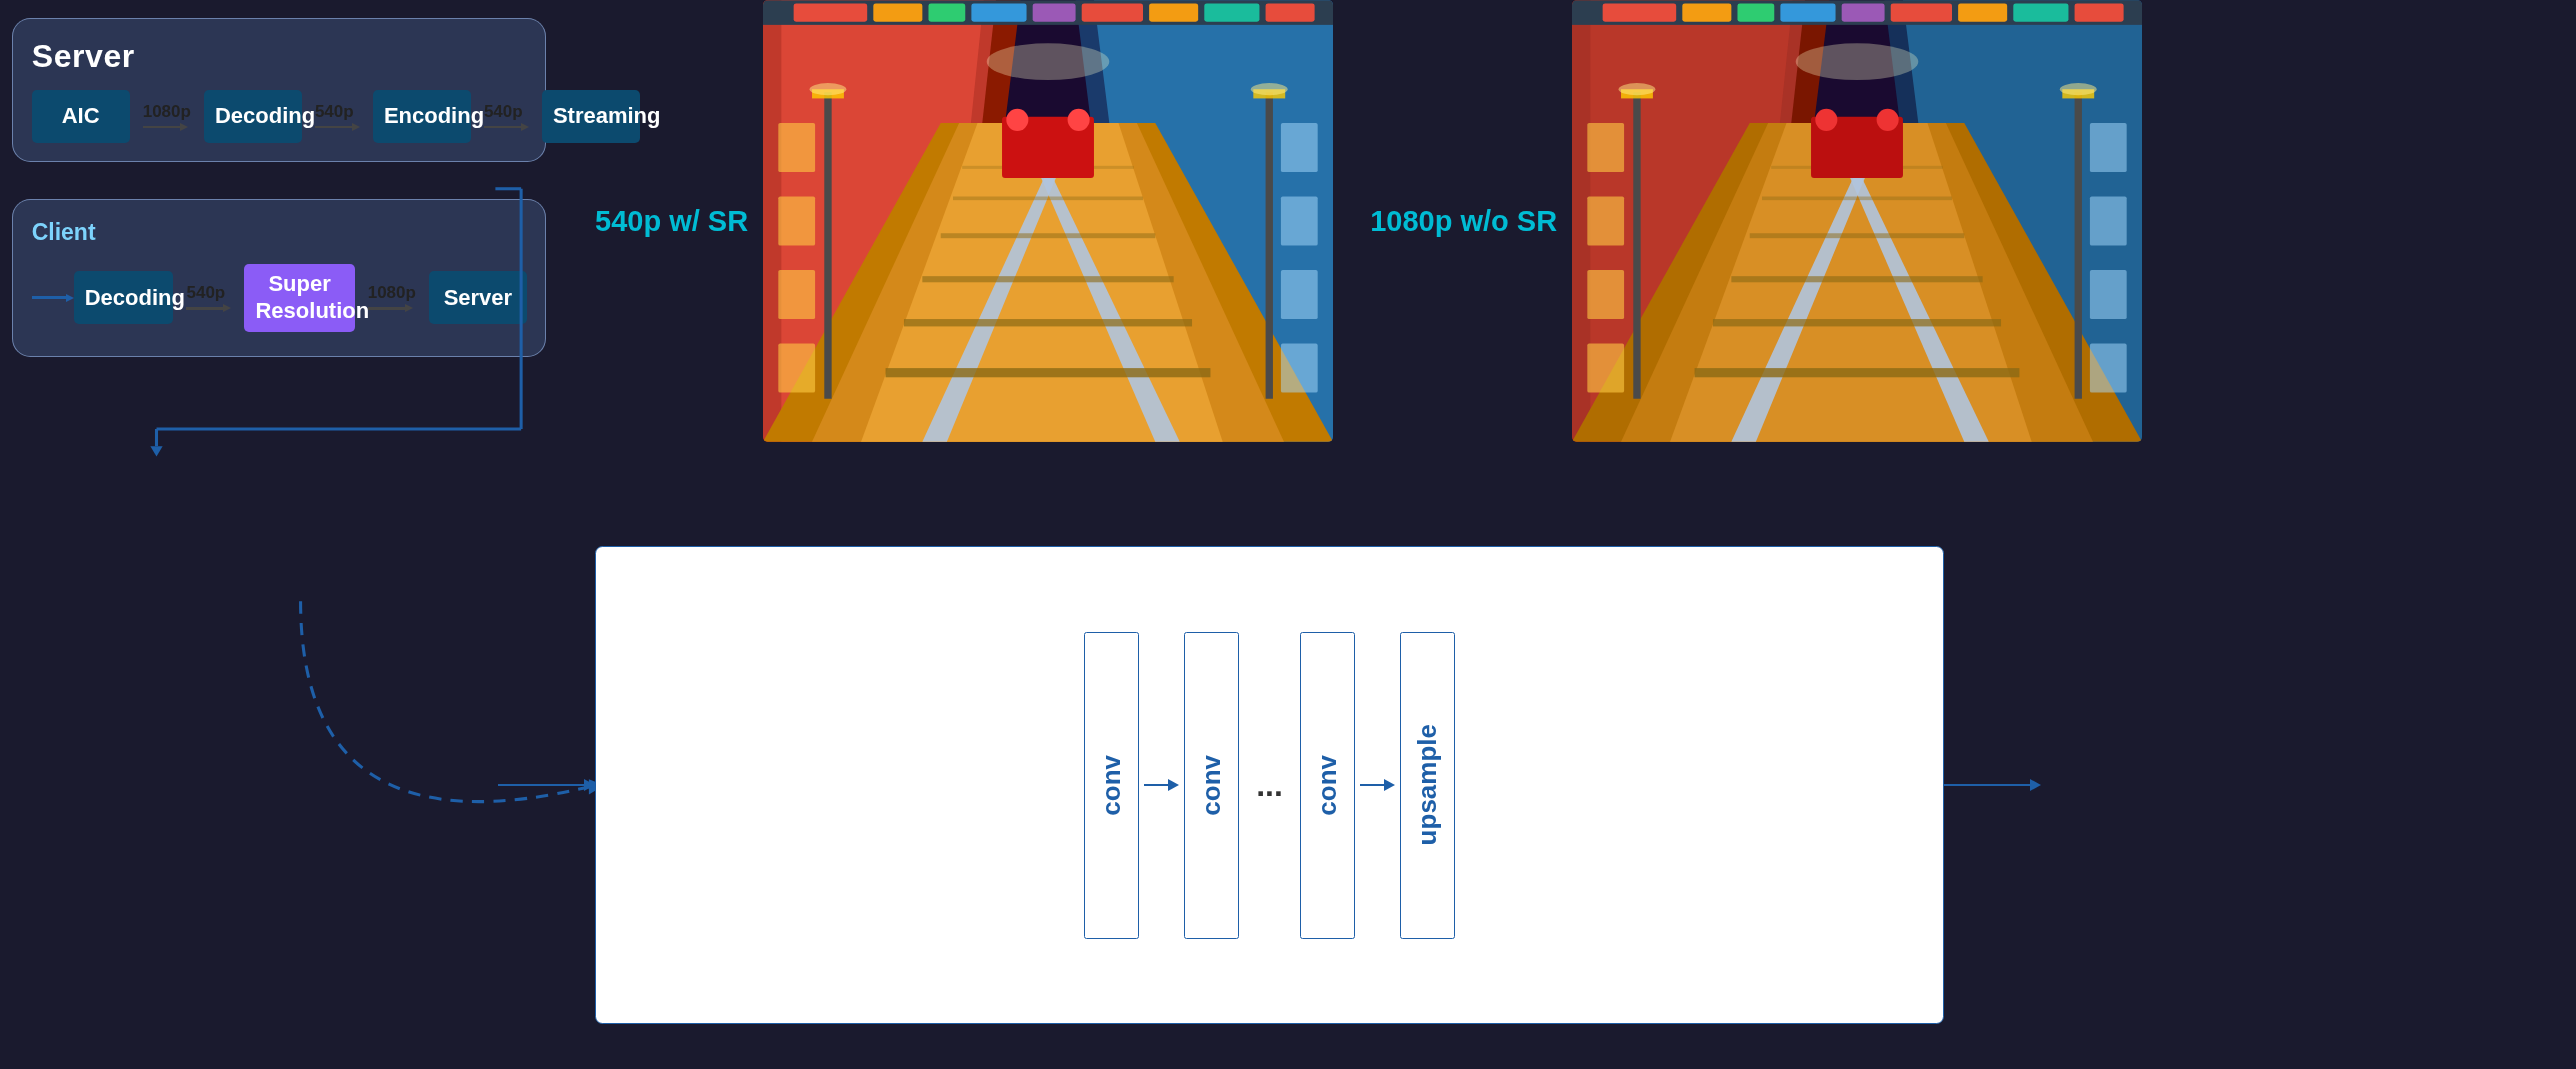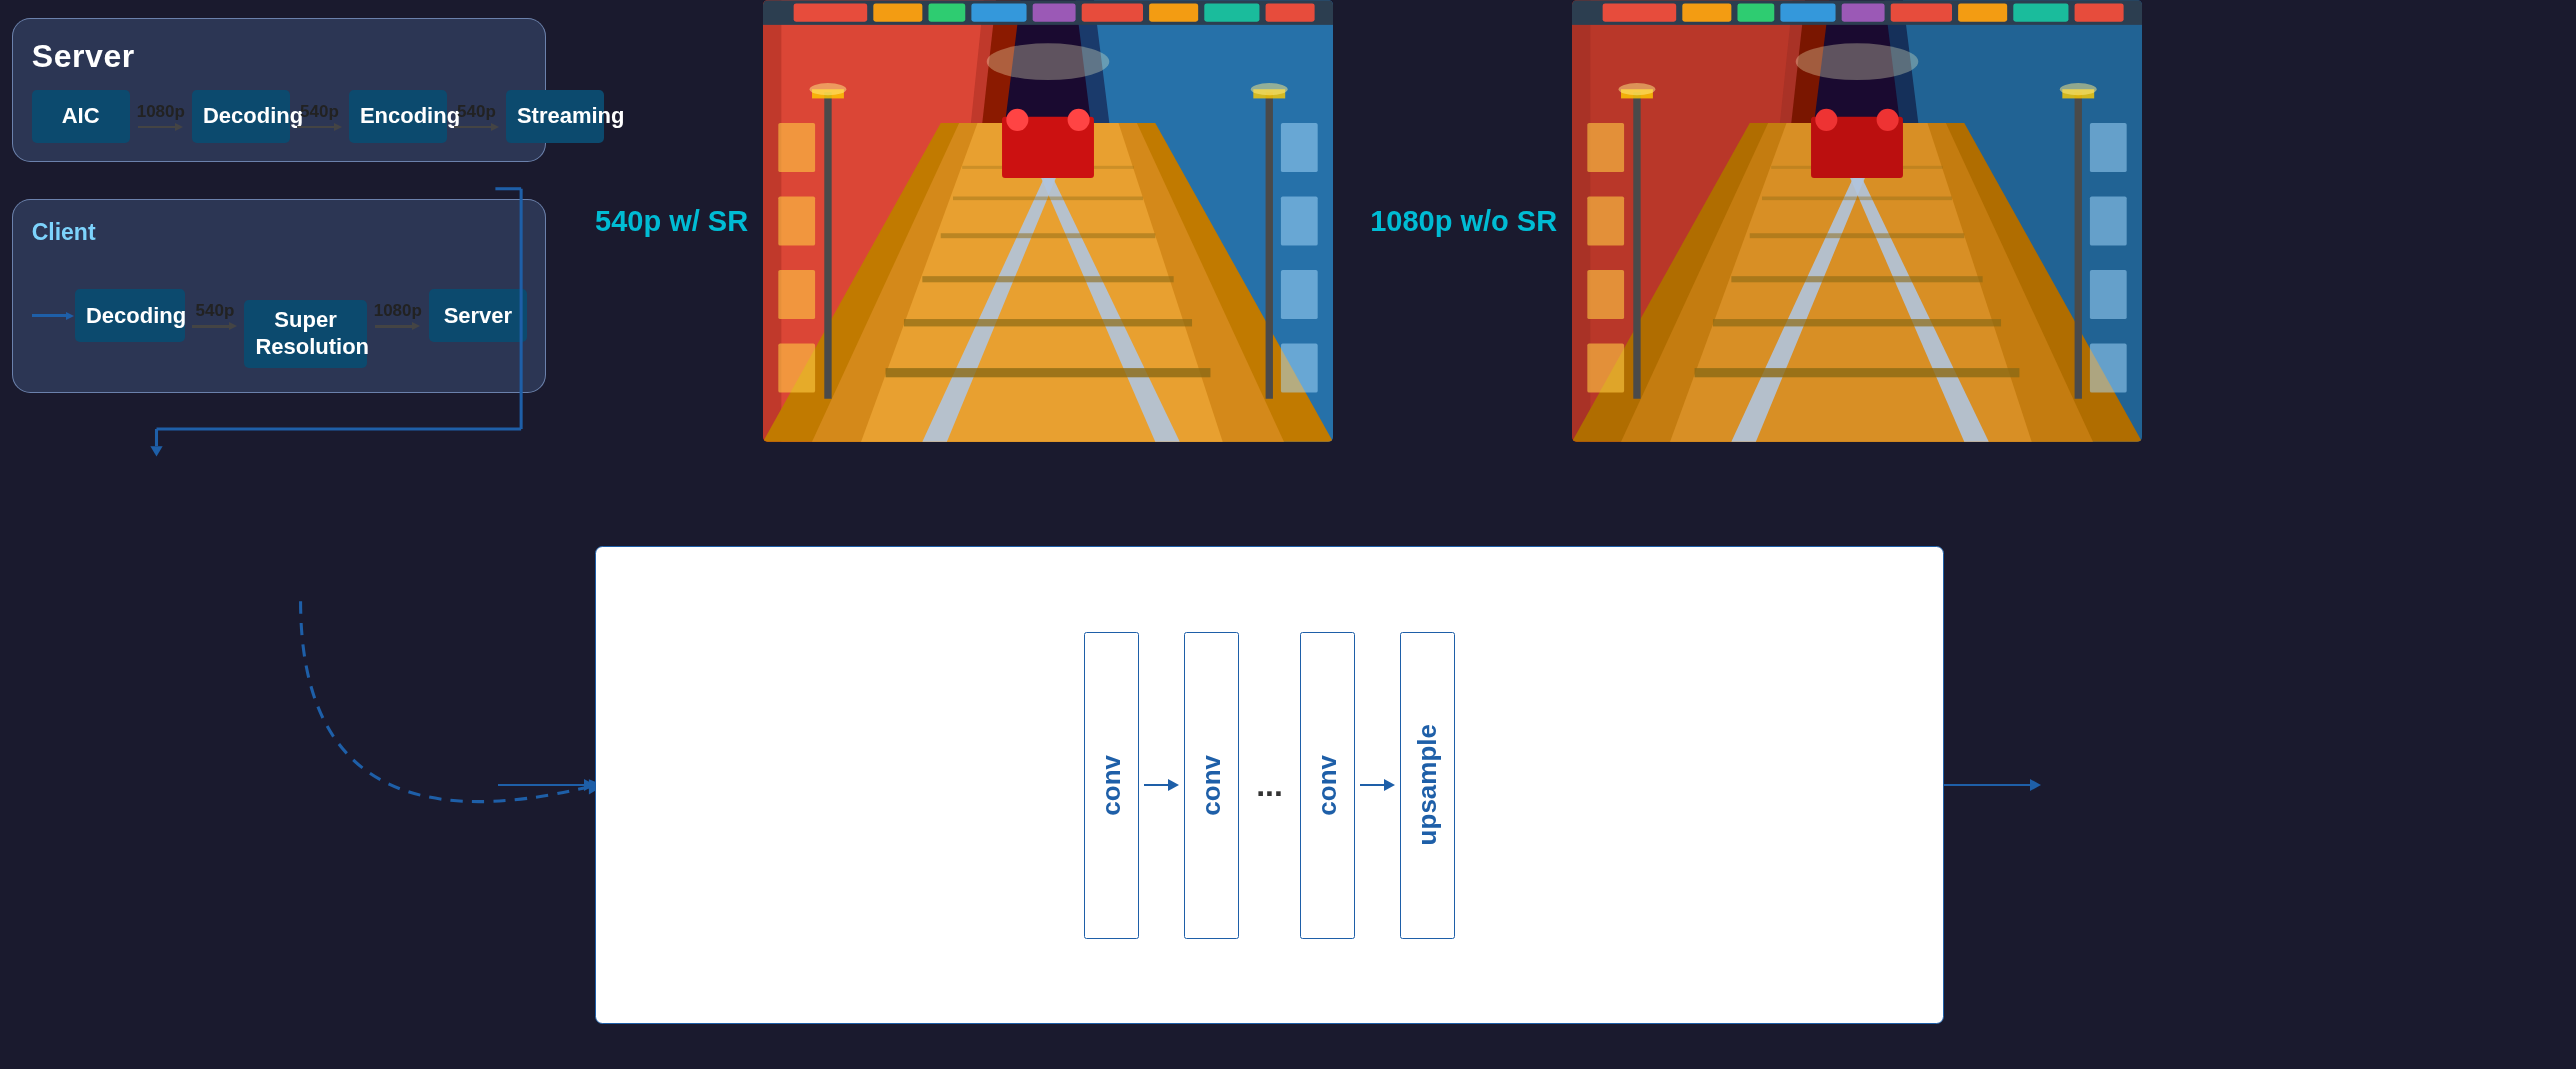--- a/index.html
+++ b/index.html
@@ -65,30 +65,28 @@
       border-radius: 4.9px;
       font-size: 22px;
       font-weight: bold;
       text-align: center;
       padding: 13.5px 11px;
       min-width: 98px;
       white-space: nowrap;
     }
 
     .flow-box.green {
-      background: #0c4a6e;
-      margin-top: 36px;
+      background: #8b5cf6;
     }
 
     .arrow-container {
       display: flex;
       flex-direction: column;
-      align-items: center;
       position: relative;
-      margin: 0 7px;
+      margin: 0 13px;
     }
 
     .label-above {
       color: #222;
       font-size: 17px;
       font-weight: 600;
       margin-bottom: 1.2px;
       white-space: nowrap;
     }
 

